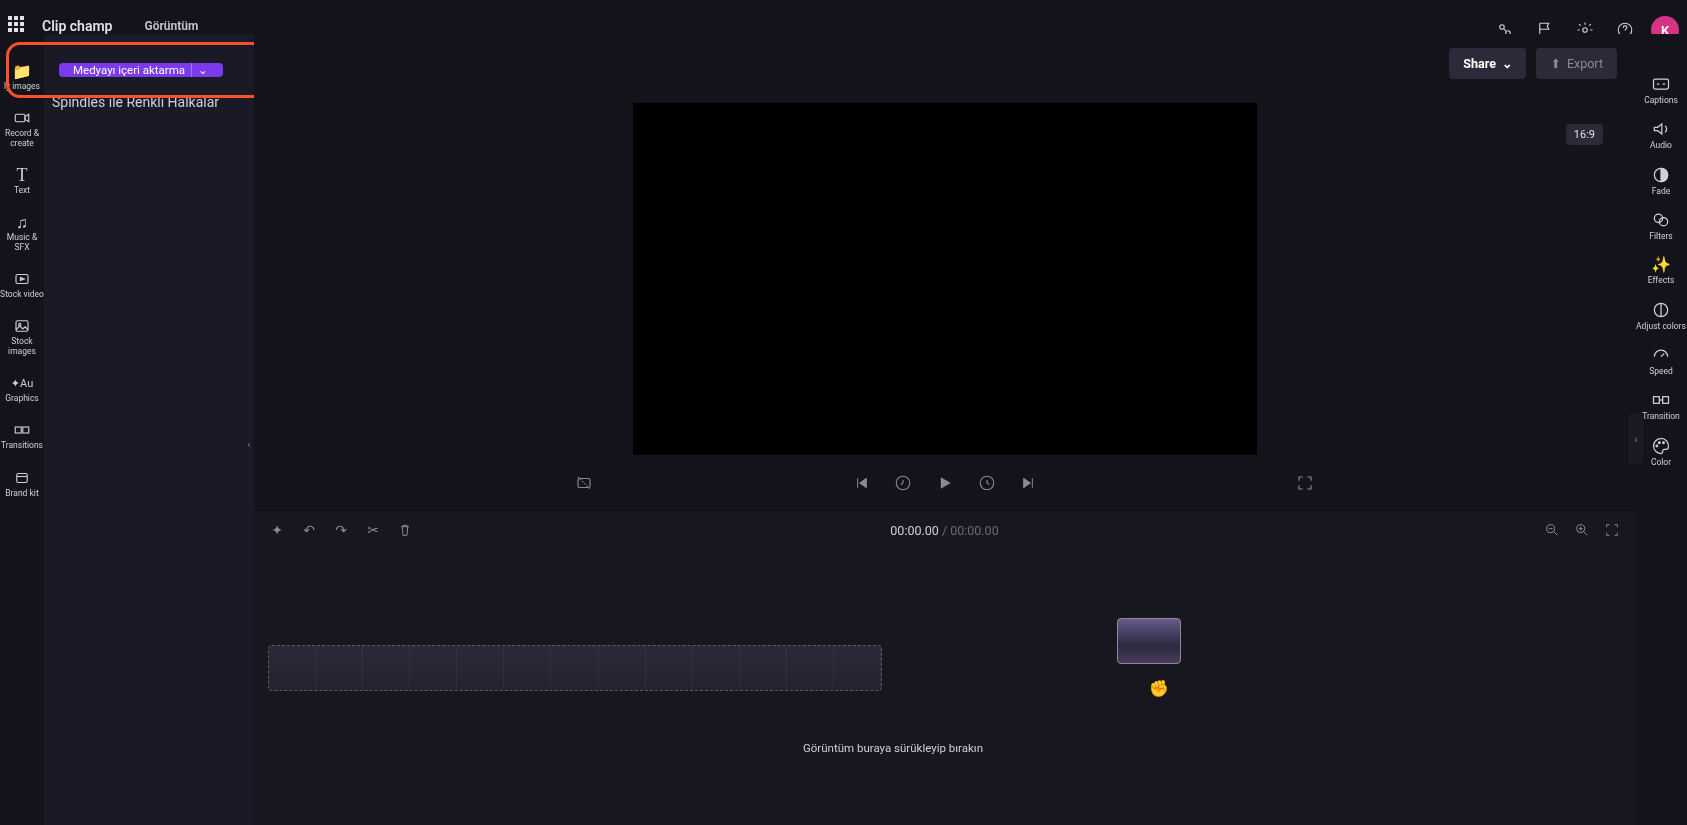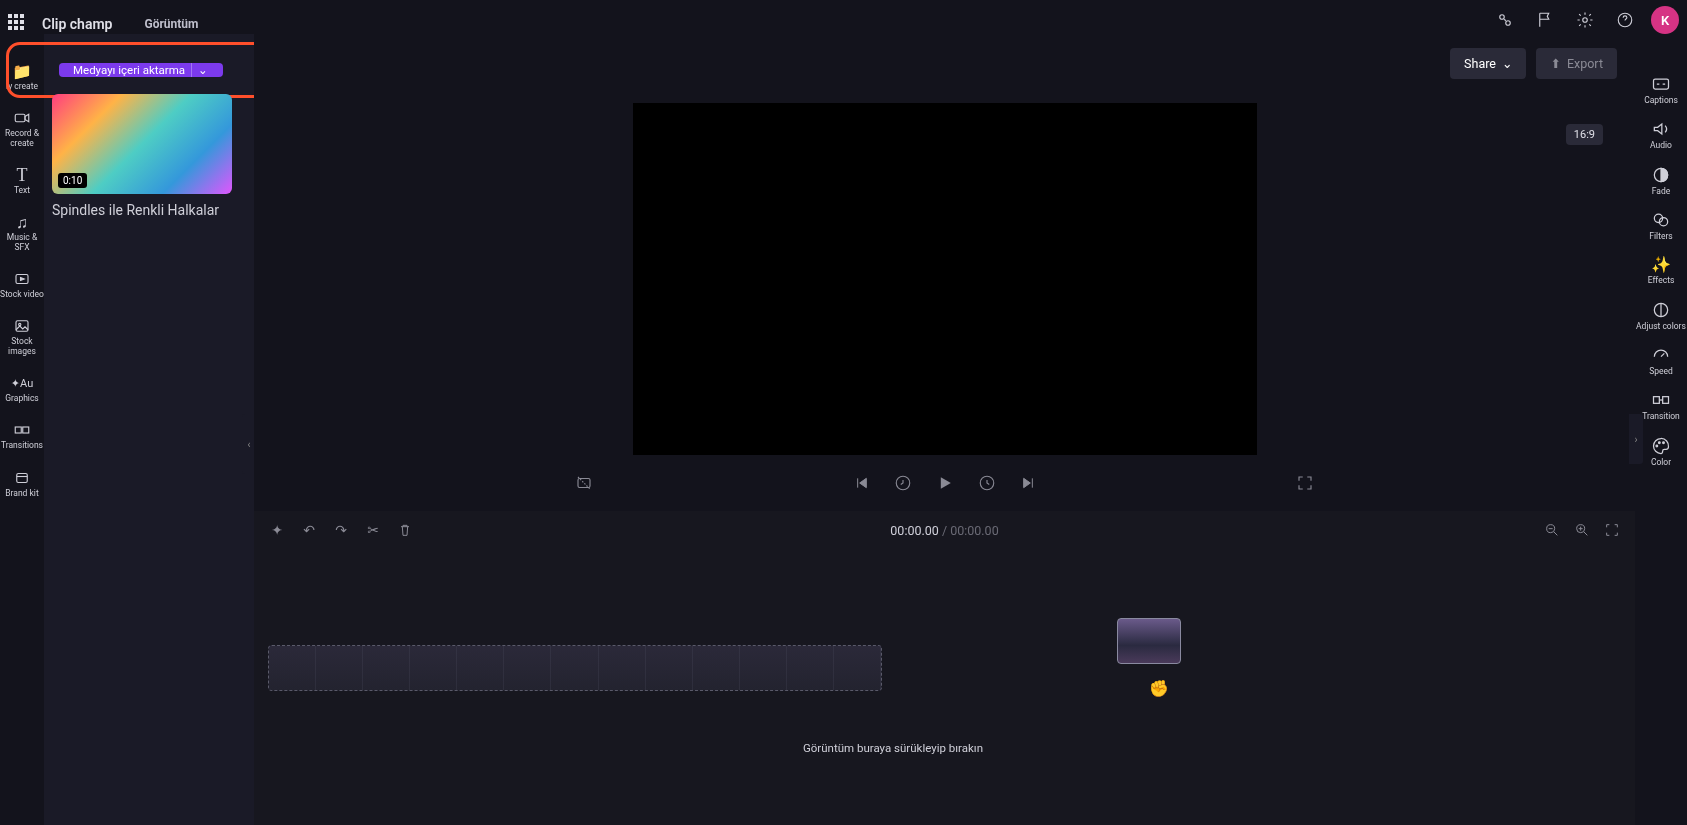--- a/index.html
+++ b/index.html
@@ -1,19 +1,19 @@
 <!DOCTYPE html>
 <html><head>
 <meta charset="utf-8">
 <style>
   * { box-sizing: border-box; margin: 0; padding: 0; font-family: -apple-system, BlinkMacSystemFont, "Segoe UI", Roboto, sans-serif; }
   html, body { width: 1687px; height: 825px; background: #13131c; color: #e0e0e8; overflow: hidden; }
   
   
-  .top-header { height: 34px; display: flex; align-items: flex-end; padding: 0 8px; background: #13131c; }
+  .top-header { height: 34px; display: flex; align-items: flex-start; padding: 16px 8px; background: #13131c; }
   .top-header .left { display: flex; align-items: center; gap: 14px; }
   .app-icon { width: 20px; height: 20px; display: grid; grid-template-columns: repeat(3,4px); grid-template-rows: repeat(3,4px); gap: 2px; }
   .app-icon span { background: #e0e0e8; }
   .app-name { font-size: 14px; font-weight: 600; }
   .project-name { font-size: 12px; color: #bfbfcc; margin-left: 18px; font-weight: bold; }
   .top-header .right { margin-left: auto; display: flex; align-items: center; gap: 12px; }
   .top-icon { width: 28px; height: 28px; display: flex; align-items: center; justify-content: center; cursor: pointer; color: #cfcfd8; }
   .avatar { width: 28px; height: 28px; border-radius: 50%; background: #d63384; color: #fff; display: flex; align-items: center; justify-content: center; font-size: 13px; font-weight: 600; }
   
   
@@ -35,21 +35,21 @@
   .media-thumb { width: 180px; height: 100px; background: linear-gradient(135deg,#ff3d7f 0%,#ffb347 25%,#4ecdc4 50%,#3498db 75%,#e056fd 100%); border-radius: 6px; position: relative; }
   .media-duration { position: absolute; bottom: 6px; left: 6px; background: #000; color: #fff; font-size: 10px; padding: 2px 5px; border-radius: 3px; }
   .media-title { font-size: 14px; color: #cfcfd8; margin-top: 8px; }
   
   .collapse-handle { width: 14px; height: 60px; background: #1a1a27; position: absolute; right: -2px; top: 380px; display: flex; align-items: center; justify-content: center; cursor: pointer; color: #888; font-size: 10px; border-radius: 3px 0 0 3px; }
   
   
   .center { flex: 1; display: flex; flex-direction: column; background: #13131c; position: relative; }
   .preview-area { flex: 0 0 460px; display: flex; flex-direction: column; align-items: center; position: relative; }
   .preview-top { width: 100%; display: flex; justify-content: flex-end; padding: 14px 18px; gap: 10px; }
-  .share-btn { background: #2a2a38; color: #fff; font-size: 12.5px; padding: 8px 14px; border-radius: 4px; display: flex; align-items: center; gap: 6px; cursor: pointer; font-weight:400;}
+  .share-btn { background: #2a2a38; color: #fff; font-size: 12.5px; padding: 8px 14px; border-radius: 4px; display: flex; align-items: center; gap: 6px; cursor: pointer; font-weight:700;}
   .export-btn { background: #2a2a38; color: #8a8a95; font-size: 12.5px; padding: 8px 14px; border-radius: 4px; display: flex; align-items: center; gap: 6px; cursor: pointer; }
   .aspect-badge { position: absolute; top: 90px; right: 32px; background: #2a2a38; color: #e0e0e8; font-size: 11px; padding: 4px 8px; border-radius: 4px; cursor: pointer; }
   .video-canvas { width: 624px; height: 352px; background: #000; margin-top: 10px; }
   .playback-bar { display: flex; align-items: center; justify-content: center; gap: 22px; padding: 18px 0; width: 100%; position: relative; color: #8a8a95; }
   .playback-bar .pb-icon { cursor: pointer; width: 20px; height: 20px; display: flex; align-items: center; justify-content: center; }
   .pb-left-icon { position: absolute; left: 320px; }
   .pb-right-icon { position: absolute; right: 320px; }
   
   
   .timeline-area { flex: 1; background: #17171f; display: flex; flex-direction: column; }
@@ -120,21 +120,21 @@
       </div>
     <div class="avatar">K</div>
   </div>
 </div>
 
 <div class="main">
 
   <div class="left-nav">
     <div class="nav-item">
       <div class="glyph">📁</div>
-      <div class="label">ly create</div>
+      <div class="label">ly images</div>
     </div>
     <div class="nav-item">
       <div class="glyph">
           <svg width="18" height="18" viewBox="0 0 24 24">
             <rect x="3" y="7" width="13" height="10" rx="2"></rect>
             <path d="M16 10l5-3v10l-5-3z"></path>
           </svg>
         </div>
       <div class="label">Record &amp; create</div>
     </div>
@@ -190,23 +190,20 @@
   </div>
 
   <div class="media-panel">
     <div class="import-callout">
       <div class="import-btn">
         <span>Medyayı içeri aktarma</span>
         <span class="chev">⌄</span>
       </div>
     </div>
     <div class="media-item">
-      <div class="media-thumb">
-        <div class="media-duration">0:10</div>
-      </div>
       <div class="media-title">Spindles ile Renkli Halkalar</div>
     </div>
     <div class="collapse-handle">‹</div>
   </div>
 
   <div class="center">
     <div class="preview-area">
       <div class="preview-top">
         <div class="share-btn">
           <span>Share</span>

